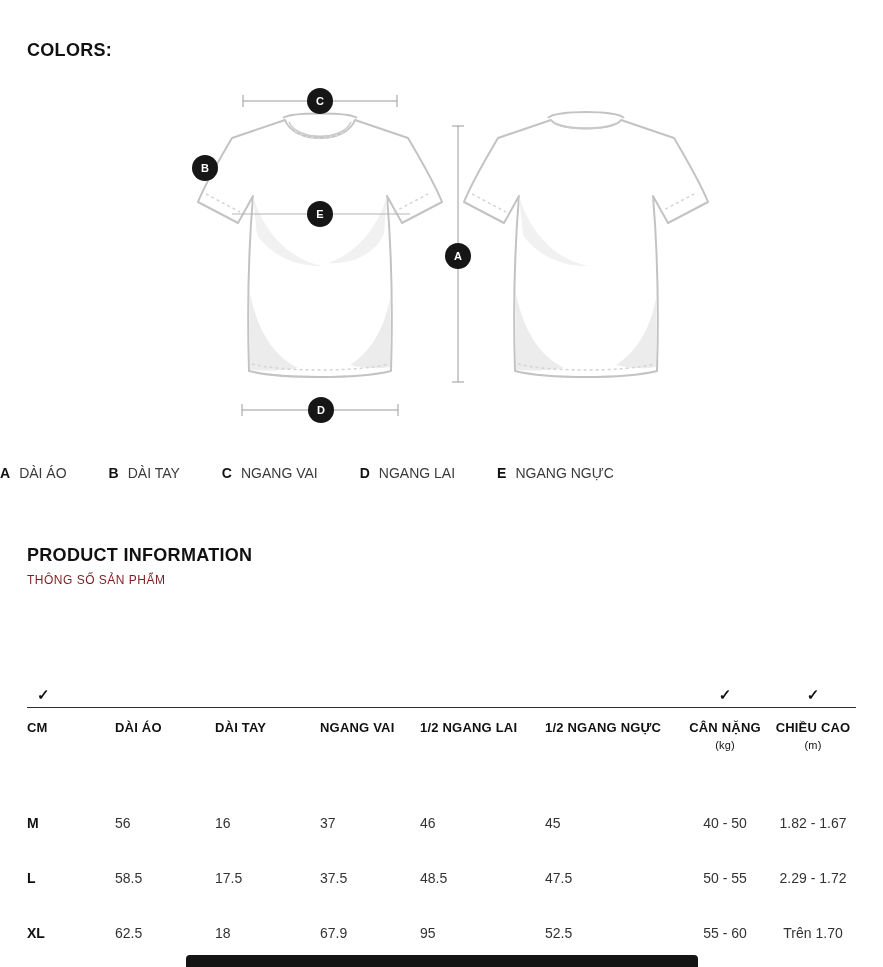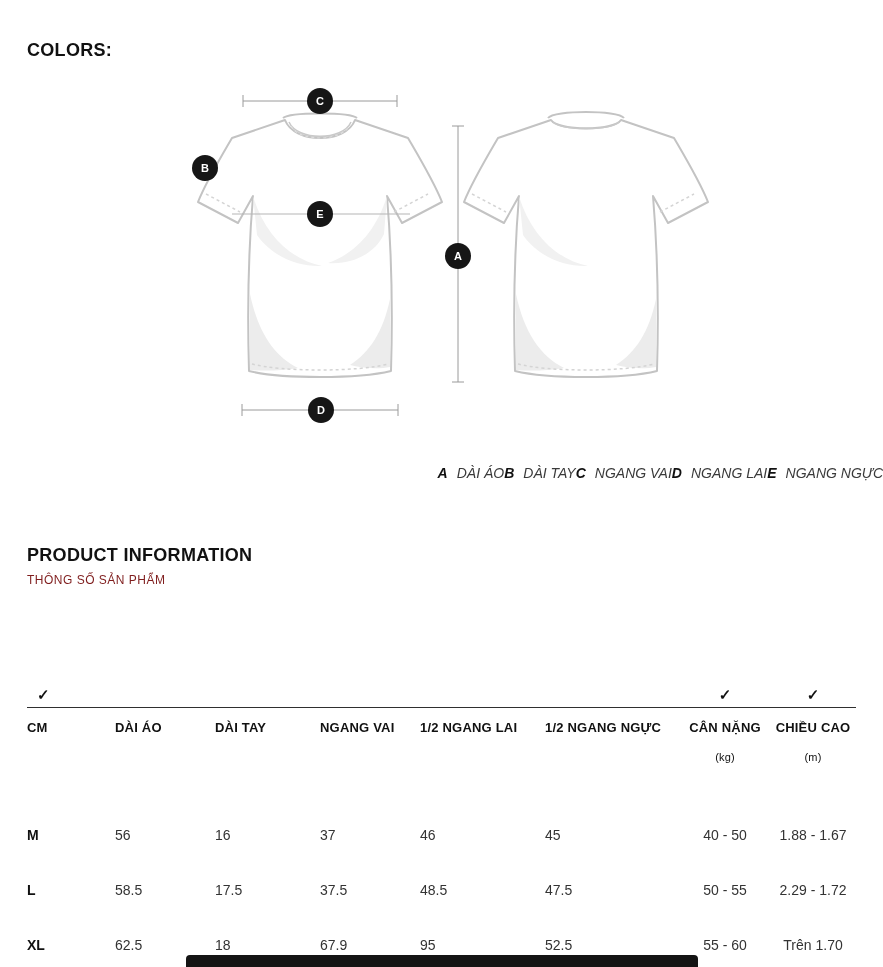--- a/index.html
+++ b/index.html
@@ -3,34 +3,34 @@
 <meta charset="utf-8">
 <style>
   * { box-sizing: border-box; }
   body { margin: 0; background: #ffffff; font-family: "Liberation Sans", sans-serif; color: #111; }
   .page { position: relative; width: 883px; height: 967px; background: #fff; overflow: hidden; }
 
   .colors-heading { margin: 0; padding: 40px 0 0 27px; font-size: 18px; font-weight: 700; letter-spacing: .3px; }
 
   .diagram { margin: 23px 0 0 170px; width: 560px; height: 345px; }
 
-  .legend { margin-top: 36px; display: flex; justify-content: flex-end; font-size: 14px; color: #3a3a3a; font-style: italic; }
+  .legend { margin-top: 36px; display: flex; justify-content: flex-start; gap: 42px; font-size: 14px; color: #3a3a3a; }
   .legend-item { white-space: nowrap; }
   .legend-letter { font-weight: 700; color: #111; margin-right: 9px; }
 
   .pi-title { margin: 64px 0 0 27px; font-size: 18px; font-weight: 700; letter-spacing: .3px; }
   .pi-subtitle { margin: 7px 0 0 27px; font-size: 12px; letter-spacing: .5px; color: #7f1d1d; }
 
   .size-table { margin: 99px 27px 0; }
   .trow { display: grid; grid-template-columns: 88px 100px 105px 100px 125px 135px 90px 86px; align-items: start; }
   .check-row { height: 18px; font-size: 15px; font-weight: 700; }
   .check-row .cell:first-child { padding-left: 10px; }
   .head-rule { border-top: 1px solid #2f2f2f; margin-top: 3px; height: 0; }
   .header-row { padding-top: 12px; font-size: 13px; font-weight: 700; letter-spacing: .2px; line-height: 15px; }
-  .unit { display: block; font-size: 11px; font-weight: 400; margin-top: 15px; letter-spacing: .2px; }
+  .unit { display: block; font-size: 11px; font-weight: 400; margin-top: 3px; letter-spacing: .2px; }
   .data-row { font-size: 14px; color: #333; line-height: 16px; }
   .data-row .size { font-weight: 700; color: #111; }
   .row-m { margin-top: 62px; }
   .row-l, .row-xl { margin-top: 39px; }
   .ctr { text-align: center; }
 
   .bottom-bar { position: absolute; left: 186px; top: 955px; width: 512px; height: 14px; background: #141414; border-radius: 4px 4px 0 0; }
 
   .marker-text { font-family: "Liberation Sans", sans-serif; font-size: 11px; font-weight: 700; fill: #ffffff; text-anchor: middle; }
 </style>
@@ -144,21 +144,21 @@
     </div>
 
     <div class="trow data-row row-m">
       <div class="cell size">M</div>
       <div class="cell">56</div>
       <div class="cell">16</div>
       <div class="cell">37</div>
       <div class="cell">46</div>
       <div class="cell">45</div>
       <div class="cell ctr">40 - 50</div>
-      <div class="cell ctr">1.88 - 1.67</div>
+      <div class="cell ctr">1.82 - 1.67</div>
     </div>
 
     <div class="trow data-row row-l">
       <div class="cell size">L</div>
       <div class="cell">58.5</div>
       <div class="cell">17.5</div>
       <div class="cell">37.5</div>
       <div class="cell">48.5</div>
       <div class="cell">47.5</div>
       <div class="cell ctr">50 - 55</div>

